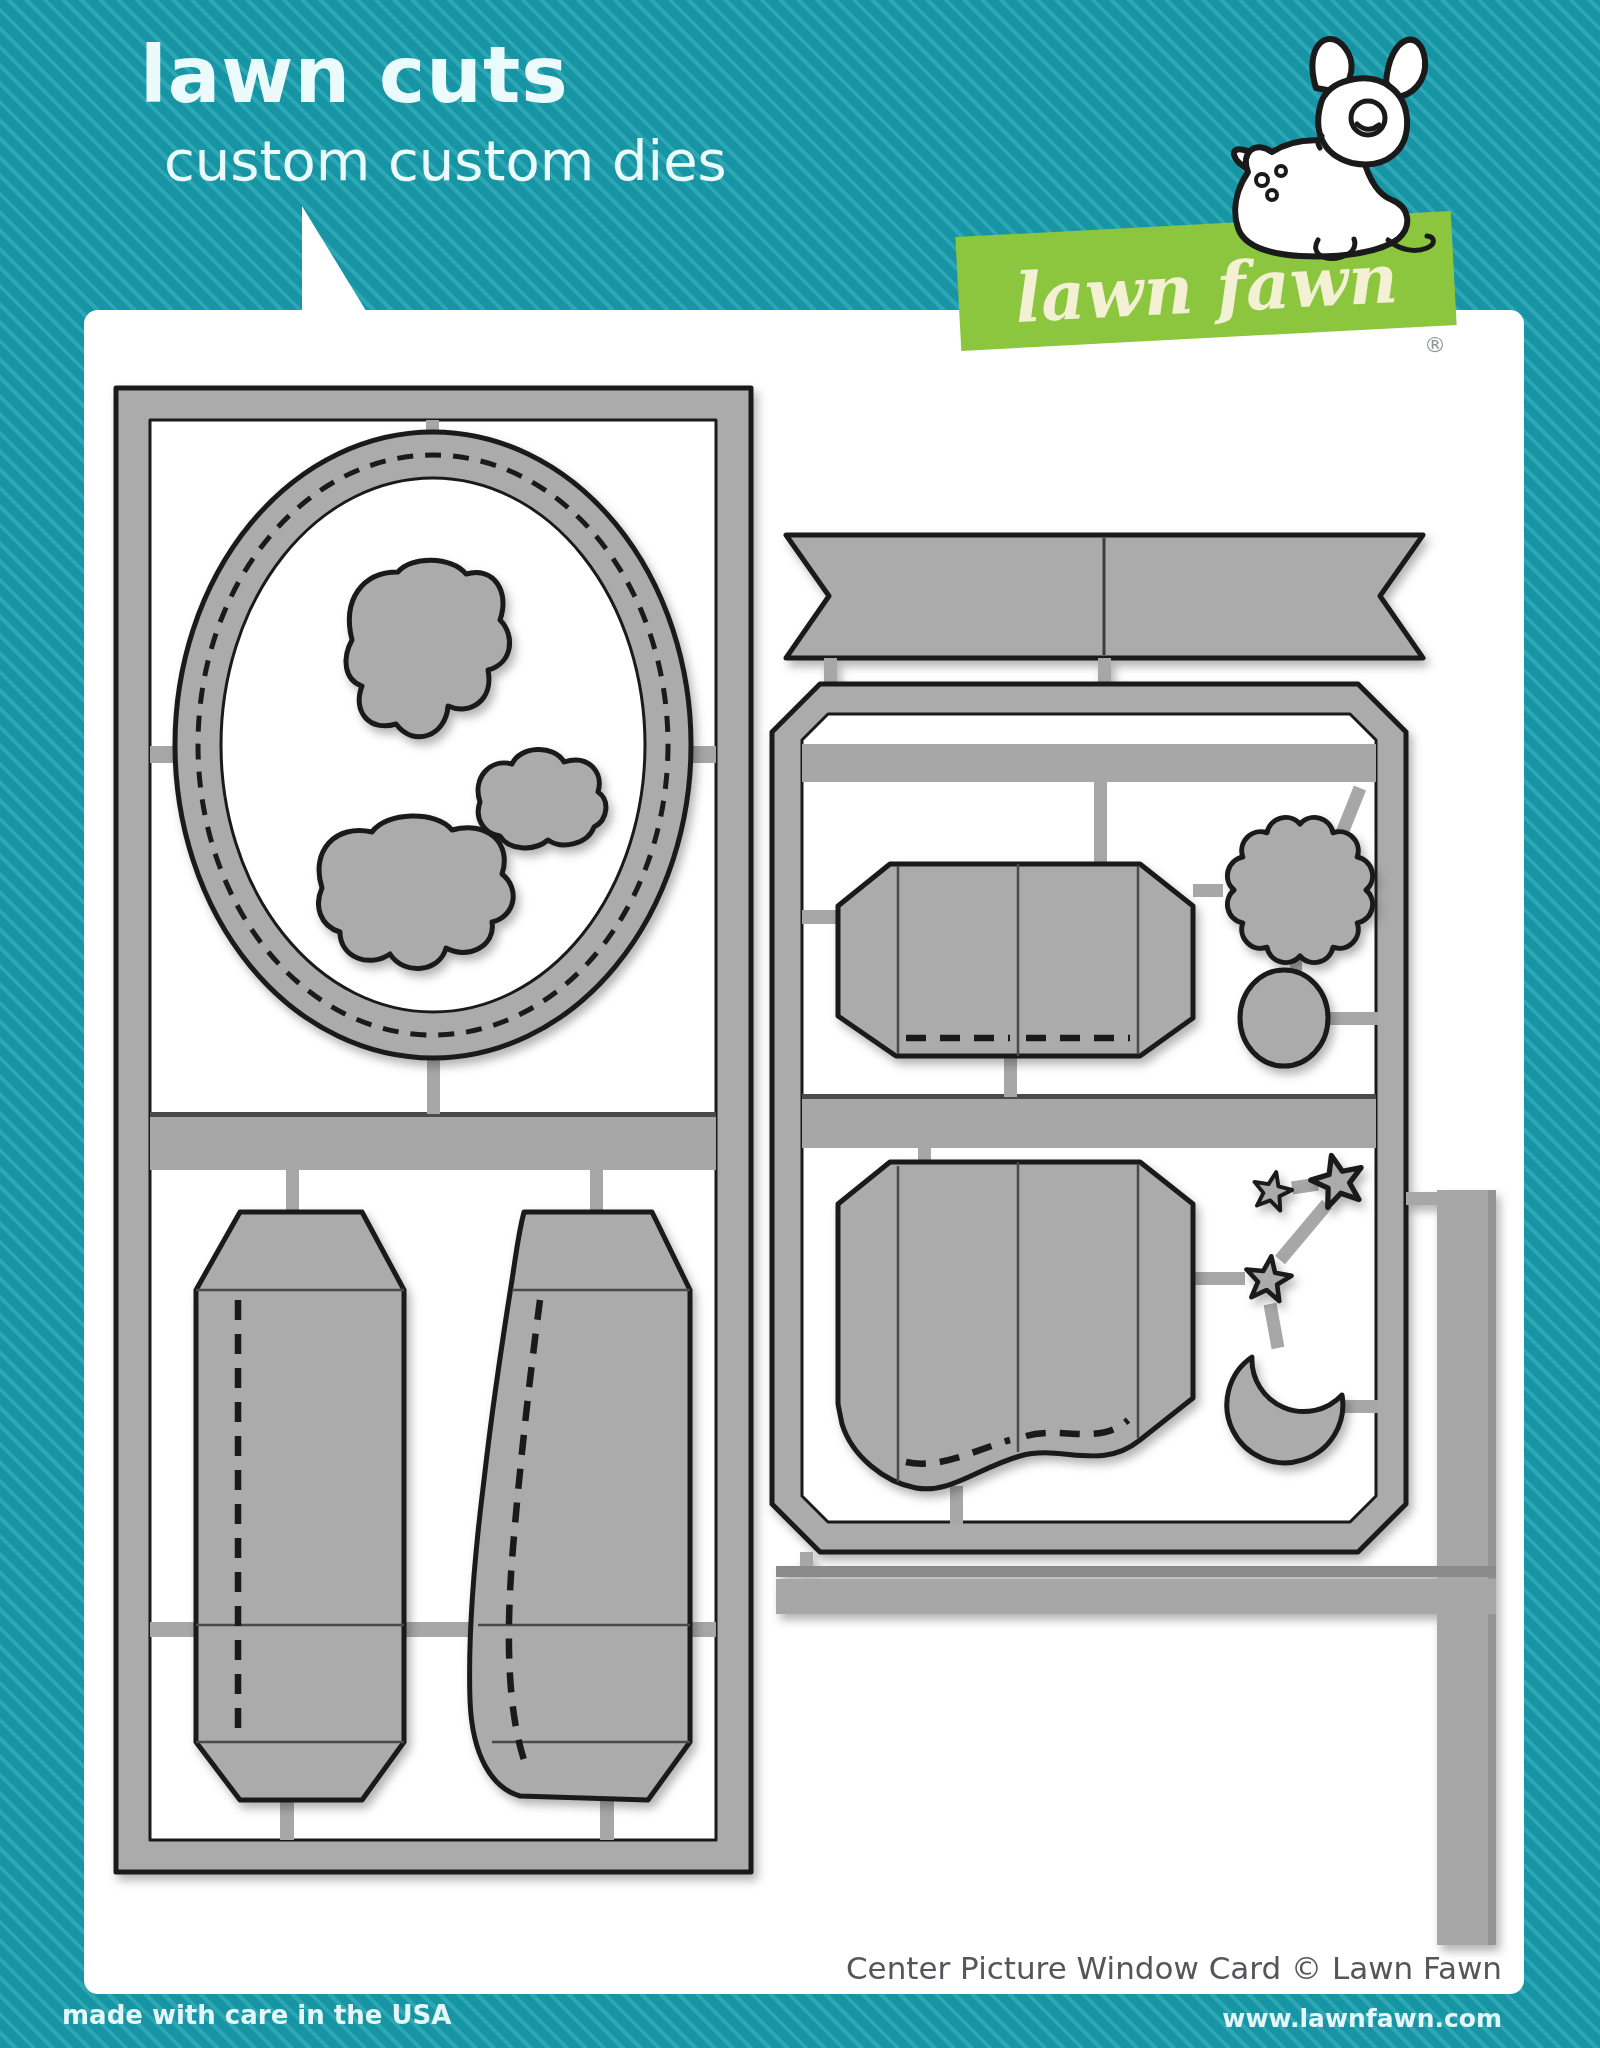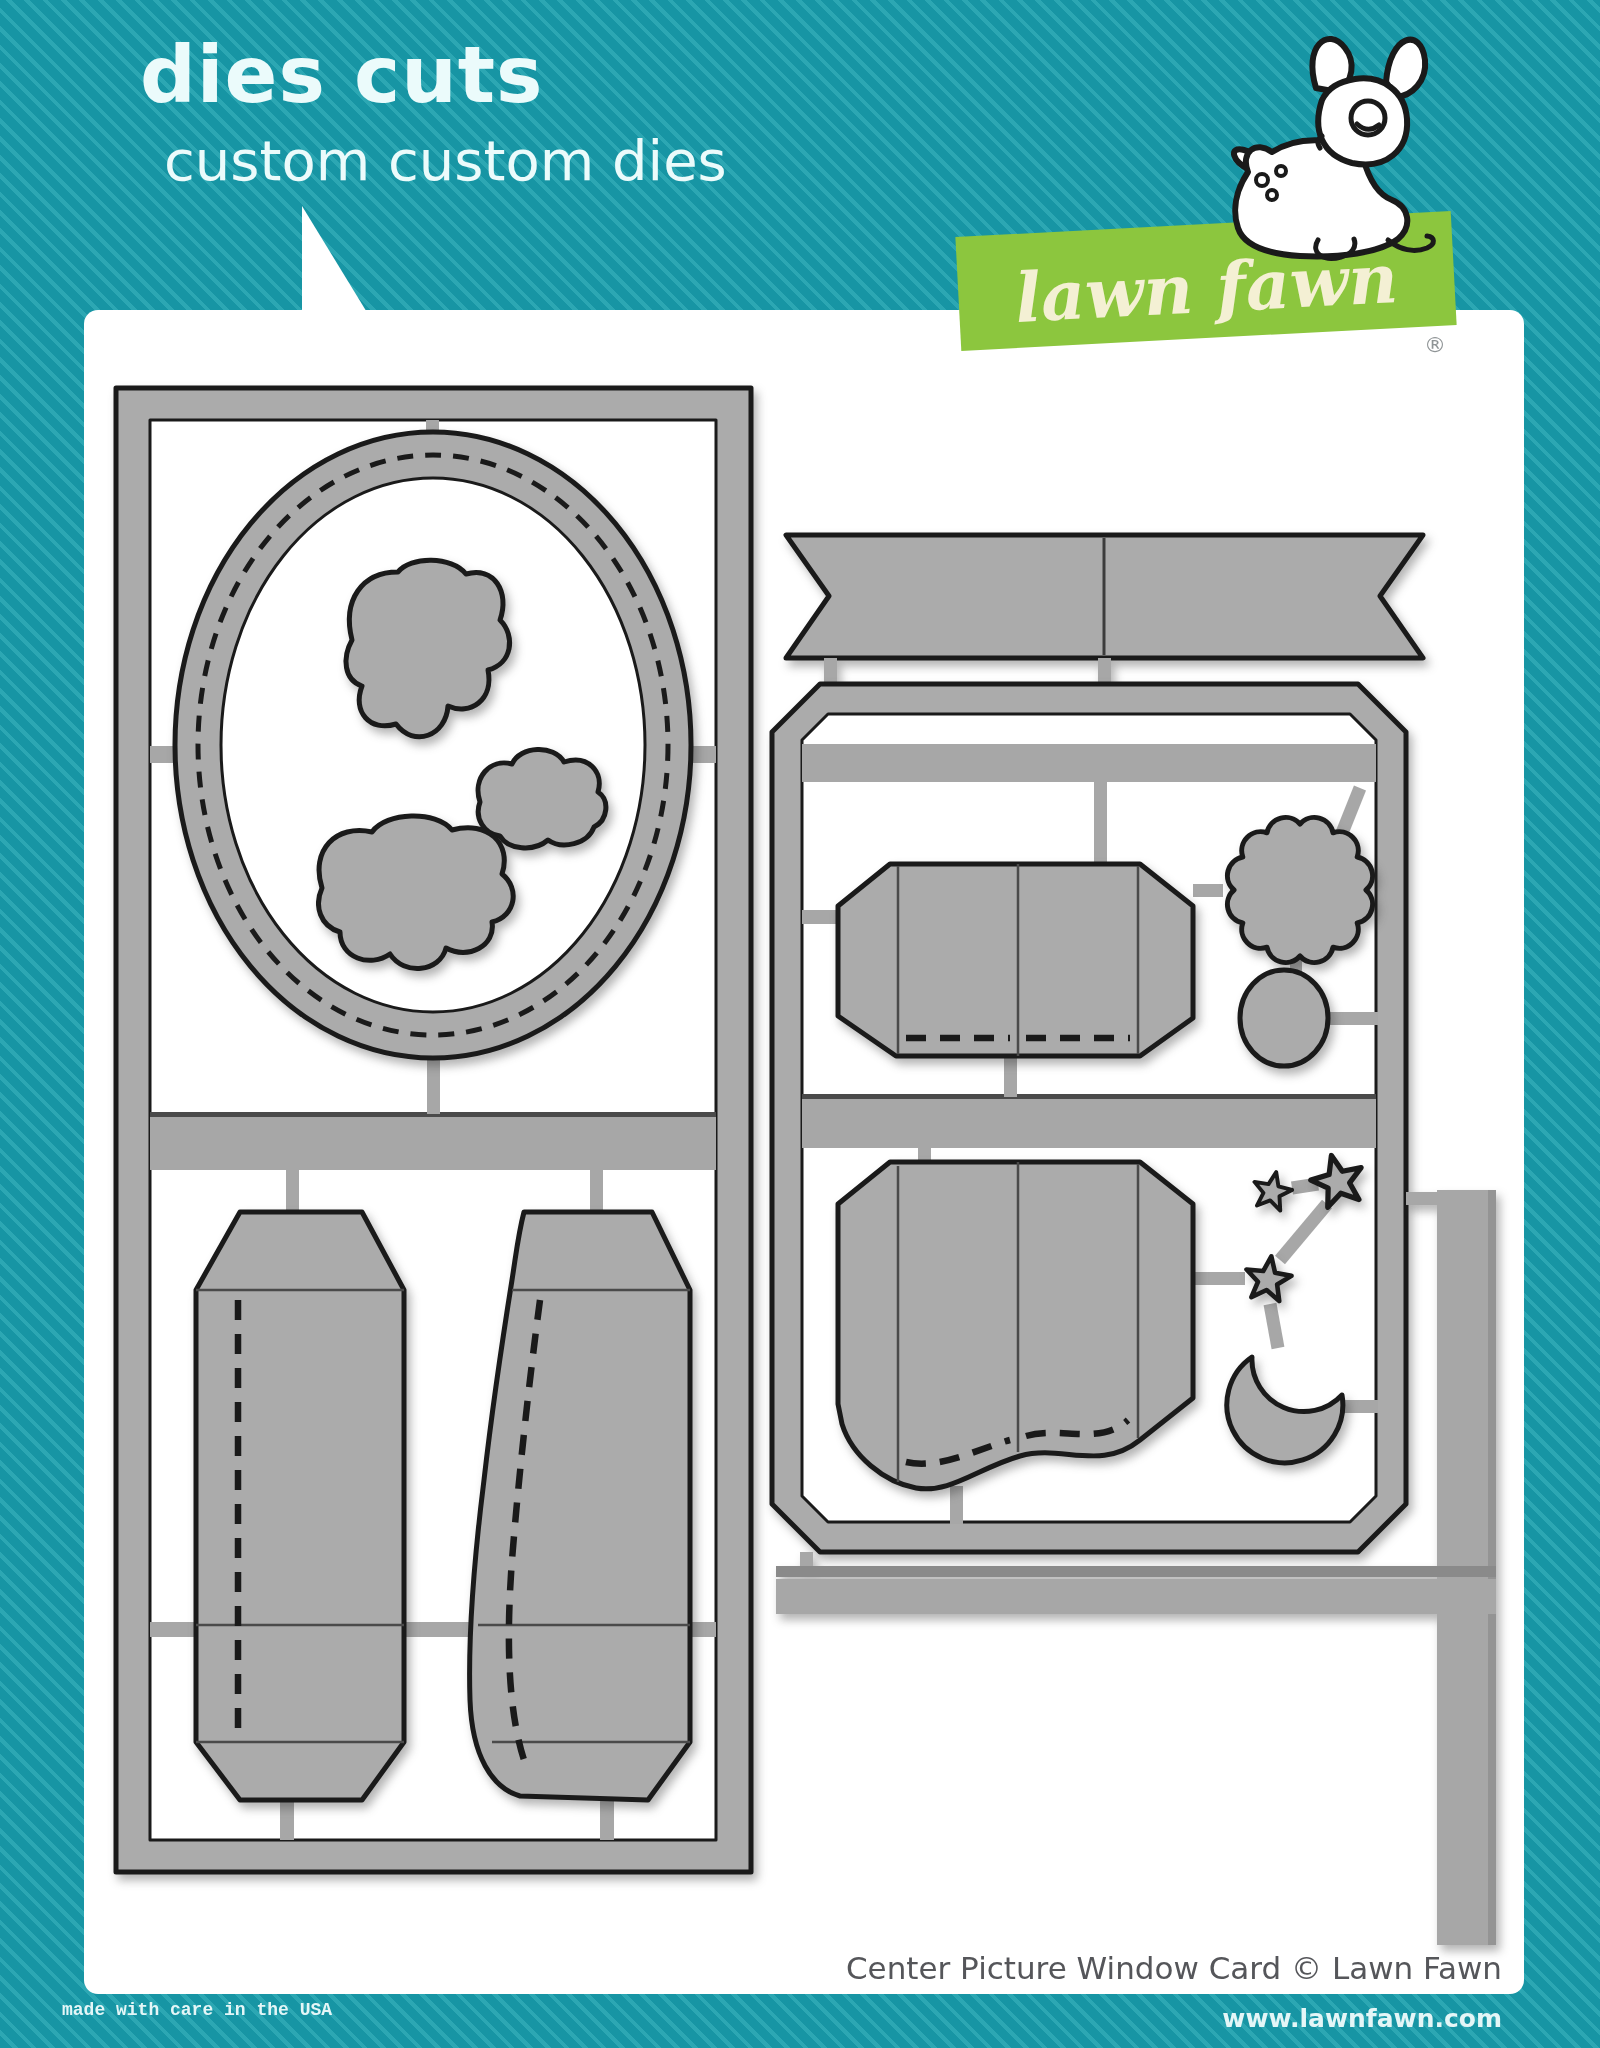--- a/index.html
+++ b/index.html
@@ -19,21 +19,21 @@
   .connline{stroke:var(--connector);stroke-width:13;}
   .fold{stroke:#4a4a4a;stroke-width:2.5;fill:none;}
   .stitch{stroke:var(--outline);stroke-width:6.5;fill:none;stroke-dasharray:20 14;}
   .sh{filter:drop-shadow(4px 6px 5px rgba(40,40,40,0.35));}
   .deer{fill:#ffffff;stroke:var(--outline);stroke-width:6;stroke-linejoin:round;stroke-linecap:round;}
   .deerline{fill:none;stroke:var(--outline);stroke-width:5;stroke-linecap:round;}
 
   .txt{position:absolute;white-space:nowrap;}
   .title{left:140px;top:30px;font-size:78px;font-weight:bold;letter-spacing:1px;color:var(--title_text);}
   .subtitle{left:164px;top:128px;font-size:56px;font-weight:normal;color:var(--title_text);}
-  .madein{left:62px;top:2000px;font-size:18px;font-weight:bold;color:var(--footer_text);font-family:Liberation Mono, monospace;}
+  .madein{left:62px;top:2000px;font-size:26px;font-weight:bold;color:var(--footer_text);}
   .product{right:98px;top:1950px;font-size:31px;font-weight:normal;color:var(--product_text);}
   .website{right:98px;top:2004px;font-size:25px;font-weight:bold;color:var(--footer_text);}
 </style>
 </head>
 <body>
 
 <div class="stage">
 
   <svg class="art" viewBox="0 0 1600 2048">
 
@@ -196,18 +196,18 @@
         <path class="deerline" d="M1318,240 C1310,253 1324,262 1341,257 C1352,254 1357,247 1354,239"></path>
         <path class="deerline" d="M1388,240 C1400,250 1414,253 1427,248 C1436,244 1435,237 1427,236"></path>
         <circle cx="1262" cy="180" r="6" fill="none" stroke="var(--outline)" stroke-width="4"></circle>
         <circle cx="1281" cy="171" r="5" fill="none" stroke="var(--outline)" stroke-width="4"></circle>
         <circle cx="1272" cy="195" r="5" fill="none" stroke="var(--outline)" stroke-width="4"></circle>
       </g>
       <text x="1424" y="352" font-size="22" fill="var(--registered)">®</text>
     </g>
   </svg>
 
-  <div class="txt title">dies cuts</div>
+  <div class="txt title">lawn cuts</div>
   <div class="txt subtitle">custom custom dies</div>
   <div class="txt madein">made with care in the USA</div>
   <div class="txt product">Center Picture Window Card © Lawn Fawn</div>
   <div class="txt website">www.lawnfawn.com</div>
 </div>
 
 </body></html>

